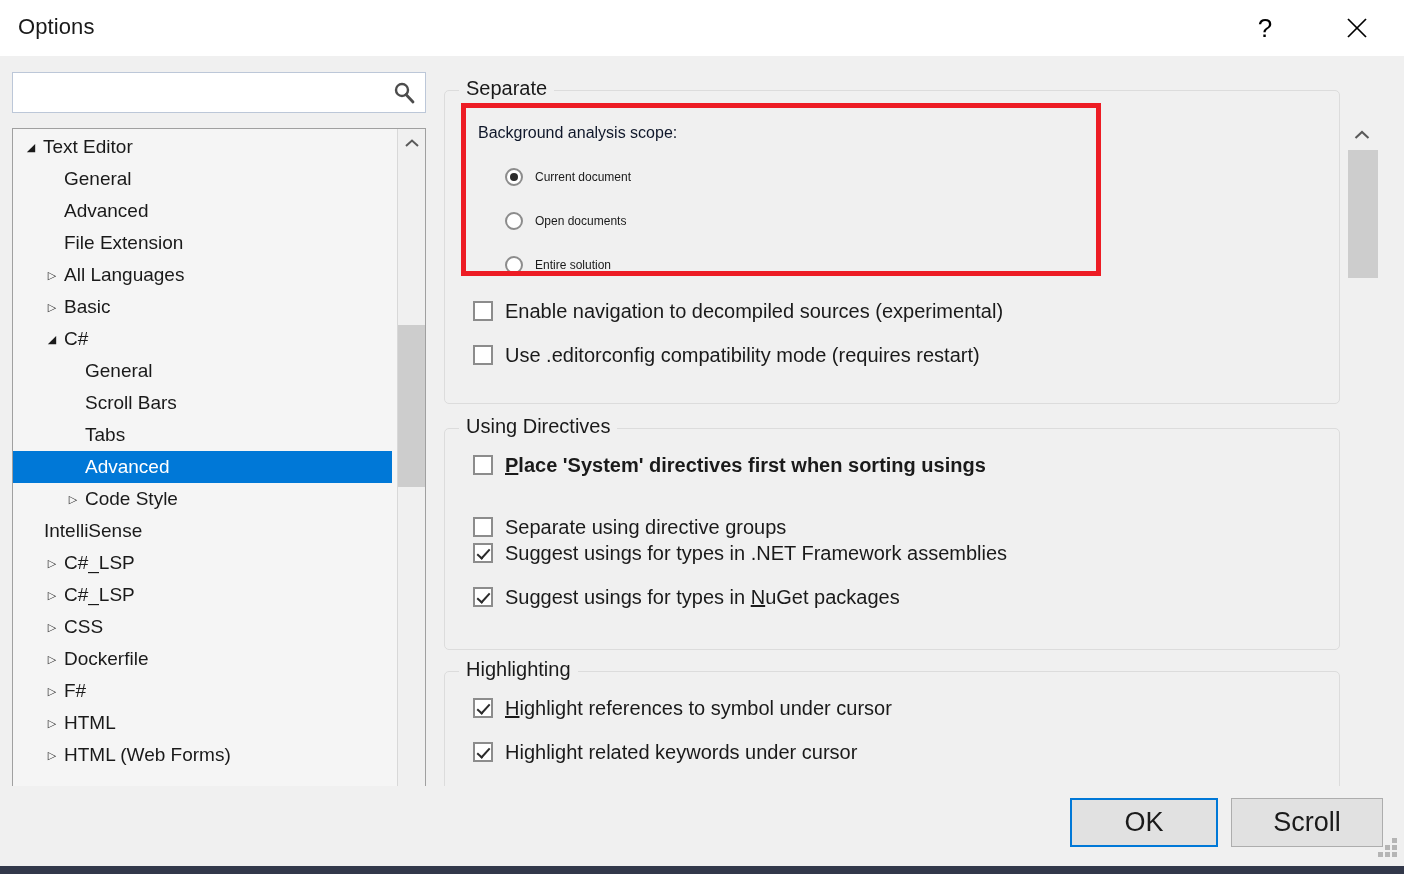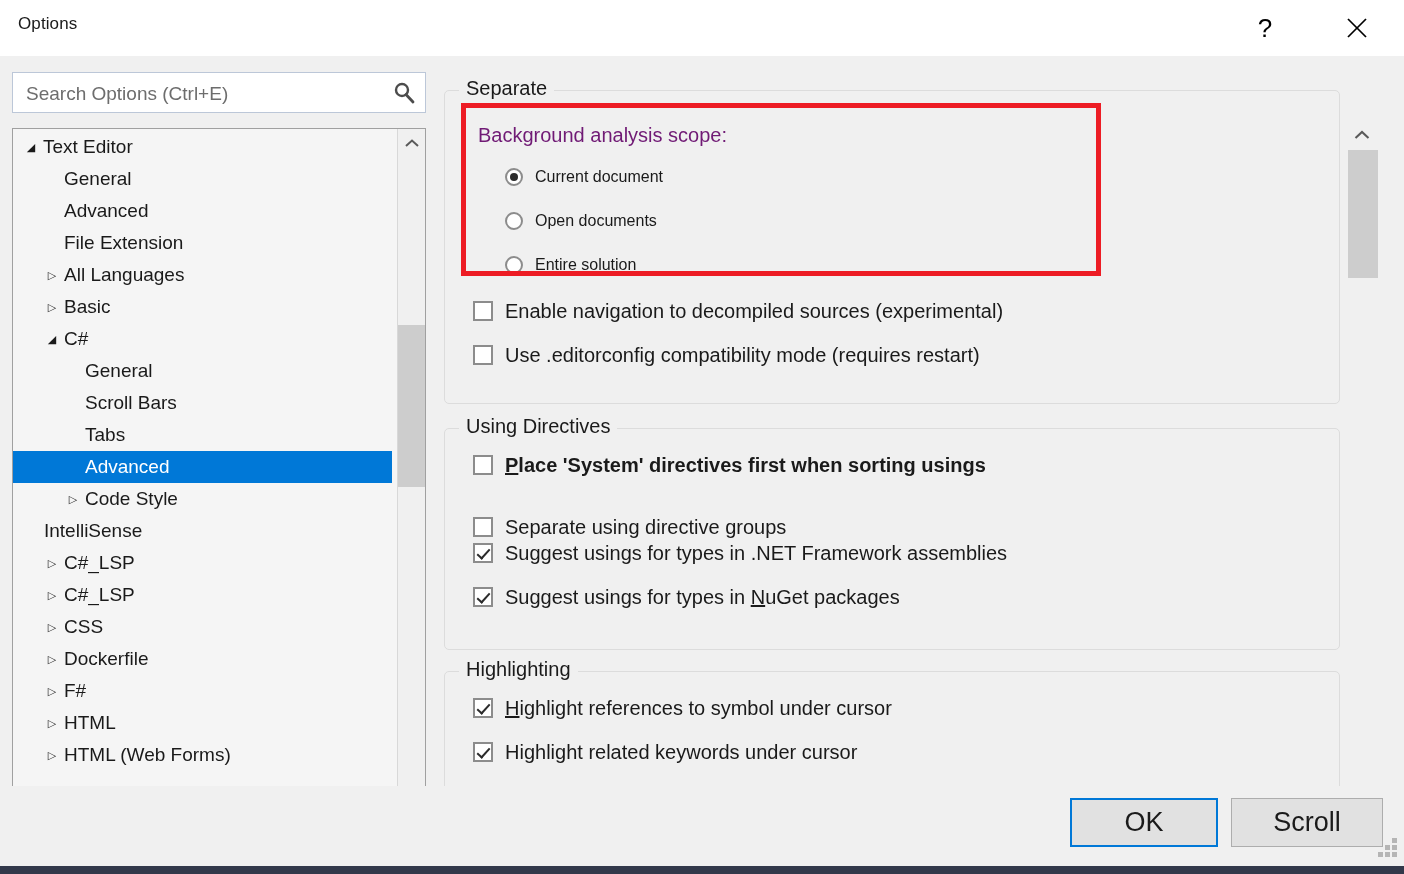--- a/index.html
+++ b/index.html
@@ -23,21 +23,21 @@
   .titlebar {
     position: absolute;
     left: 0; top: 0;
     width: 1404px; height: 56px;
     background: #ffffff;
     border-bottom: 1px solid #e6e6e6;
   }
   .title-text {
     position: absolute;
     left: 18px; top: 14px;
-    font-size: 17px;
+    font-size: 22px;
     color: #1a1a1a;
     letter-spacing: 0.1px;
   }
   .tb-btn {
     position: absolute;
     top: 0;
     width: 56px; height: 56px;
     display: flex; align-items: center; justify-content: center;
     cursor: default;
     color: #000;
@@ -176,22 +176,22 @@
   .red-box {
     position: absolute;
     border: 5px solid #ed1c24;
     box-sizing: border-box;
     background: transparent;
     pointer-events: none;
   }
 
   .field-label {
     position: absolute;
-    font-size: 20px;
-    color: #701a75;
+    font-size: 16px;
+    color: #0f172a;
     white-space: nowrap;
   }
 
   
   .radio-row {
     position: absolute;
     display: flex;
     align-items: center;
     height: 30px;
     cursor: default;
@@ -209,21 +209,21 @@
   .radio-mark.checked::after {
     content: "";
     position: absolute;
     left: 3px; top: 3px;
     width: 8px; height: 8px;
     border-radius: 50%;
     background: #2b2b2b;
   }
   .radio-row .rl {
     margin-left: 12px;
-    font-size: 16px;
+    font-size: 12px;
     color: #1a1a1a;
   }
 
   
   .check-row {
     position: absolute;
     display: flex;
     align-items: center;
     height: 30px;
     cursor: default;
@@ -332,21 +332,20 @@
       <svg width="26" height="26" viewBox="0 0 26 26" aria-hidden="true">
         <line x1="4" y1="4" x2="22" y2="22" stroke="#000" stroke-width="1.7"></line>
         <line x1="22" y1="4" x2="4" y2="22" stroke="#000" stroke-width="1.7"></line>
       </svg>
     </div>
   </div>
 
   <div class="body-area">
 
     <div class="search-box">
-      <input class="search-input" type="text" placeholder="Search Options (Ctrl+E)" style="">
       <span class="search-icon">
         <svg width="24" height="24" viewBox="0 0 24 24" aria-hidden="true">
           <circle cx="10" cy="9" r="6" fill="none" stroke="#4c4c4c" stroke-width="2.4"></circle>
           <line x1="14" y1="13.5" x2="21" y2="21" stroke="#4c4c4c" stroke-width="2.8" stroke-linecap="round"></line>
         </svg>
       </span>
     </div>
 
     <div class="tree-panel">
       <div class="tree-list" id="tree-list">

